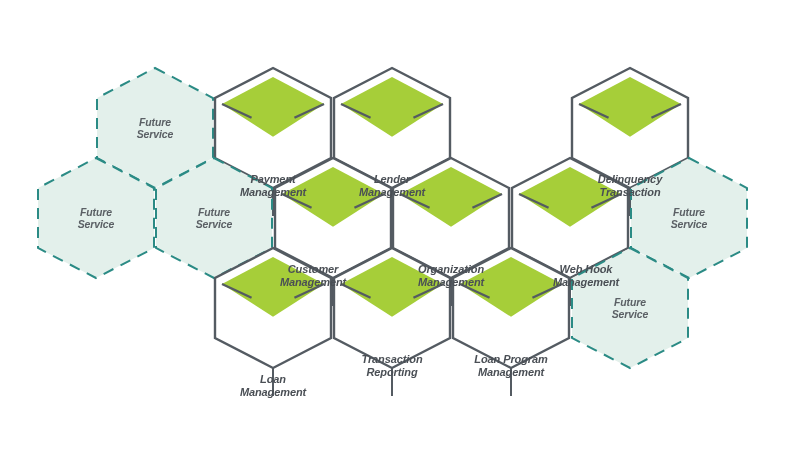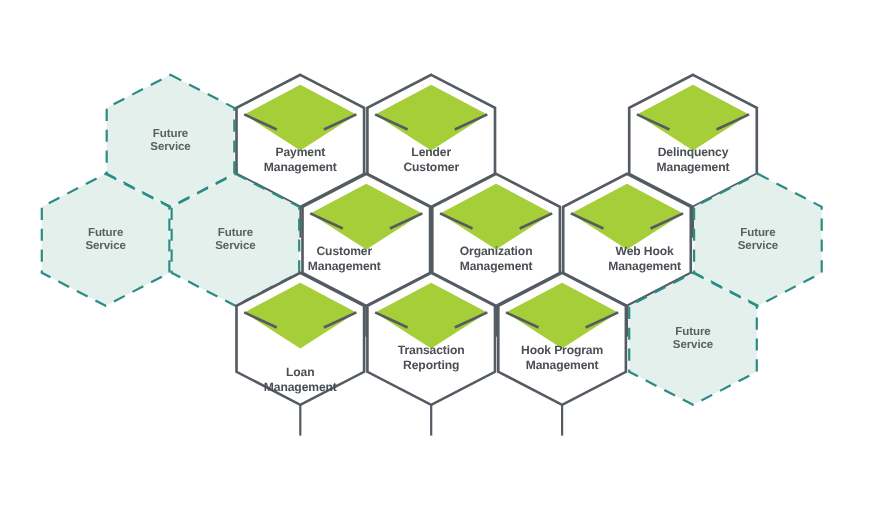--- a/index.html
+++ b/index.html
@@ -31,24 +31,26 @@
   .node-label {
     position: absolute;
     text-align: center;
     font-family: "Liberation Sans", sans-serif;
     font-weight: bold;
     line-height: 1.18;
     letter-spacing: -0.1px;
     pointer-events: none;
     white-space: pre-line;
     transform: translate(-50%, -50%);
+    font-style: italic;
   }
   .node-label.service {
     color: #4a4f55;
     font-size: 11px;
+    margin-top: 40px;
   }
   .node-label.future {
     color: #5b6065;
     font-size: 10.5px;
   }
 </style>
 </head>
 <body>
 
 <div id="diagram-root">
@@ -135,37 +137,37 @@
           <polygon points="630.00,248.00 688.00,278.00 688.00,338.00 630.00,368.00 572.00,338.00 572.00,278.00" fill="#e3f0eb" stroke="#2b8b85" stroke-width="2" stroke-dasharray="11 8" stroke-linejoin="miter"></polygon>
         </g>
       </g>
   </svg>
   <div id="label-layer">
       <div class="node-label future" style="left: 155px; top: 128px;">Future
 Service</div>
       <div class="node-label service" style="left: 273px; top: 146px;">Payment
 Management</div>
       <div class="node-label service" style="left: 392px; top: 146px;">Lender
-Customer</div>
+Management</div>
       <div class="node-label service" style="left: 630px; top: 146px;">Delinquency
-Management</div>
+Transaction</div>
       <div class="node-label future" style="left: 96px; top: 218px;">Future
 Service</div>
       <div class="node-label future" style="left: 214px; top: 218px;">Future
 Service</div>
       <div class="node-label service" style="left: 313px; top: 236px;">Customer
 Management</div>
       <div class="node-label service" style="left: 451px; top: 236px;">Organization
 Management</div>
       <div class="node-label service" style="left: 586px; top: 236px;">Web Hook
 Management</div>
       <div class="node-label future" style="left: 689px; top: 218px;">Future
 Service</div>
       <div class="node-label service" style="left: 273px; top: 346px;">Loan
 Management</div>
       <div class="node-label service" style="left: 392px; top: 326px;">Transaction
 Reporting</div>
-      <div class="node-label service" style="left: 511px; top: 326px;">Hook Program
+      <div class="node-label service" style="left: 511px; top: 326px;">Loan Program
 Management</div>
       <div class="node-label future" style="left: 630px; top: 308px;">Future
 Service</div>
     </div>
 </div>
 
 </body></html>

